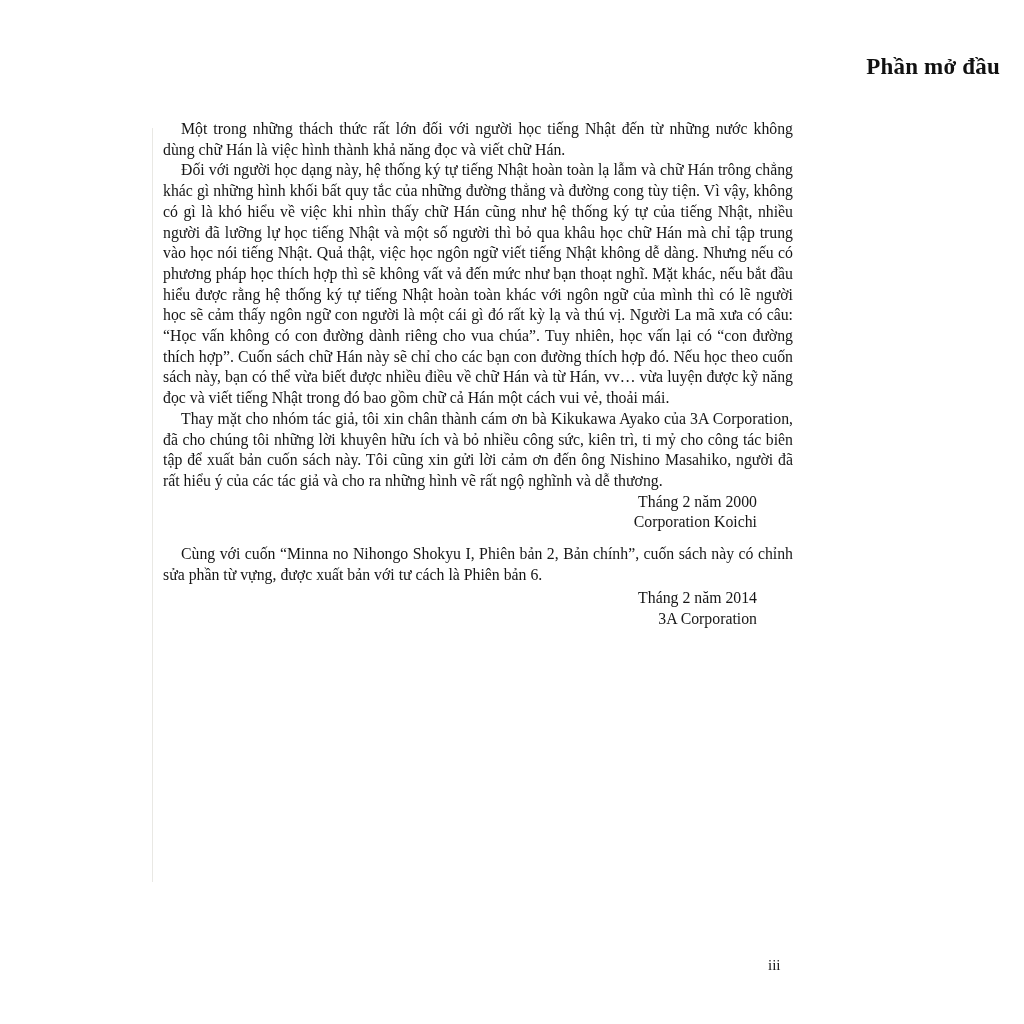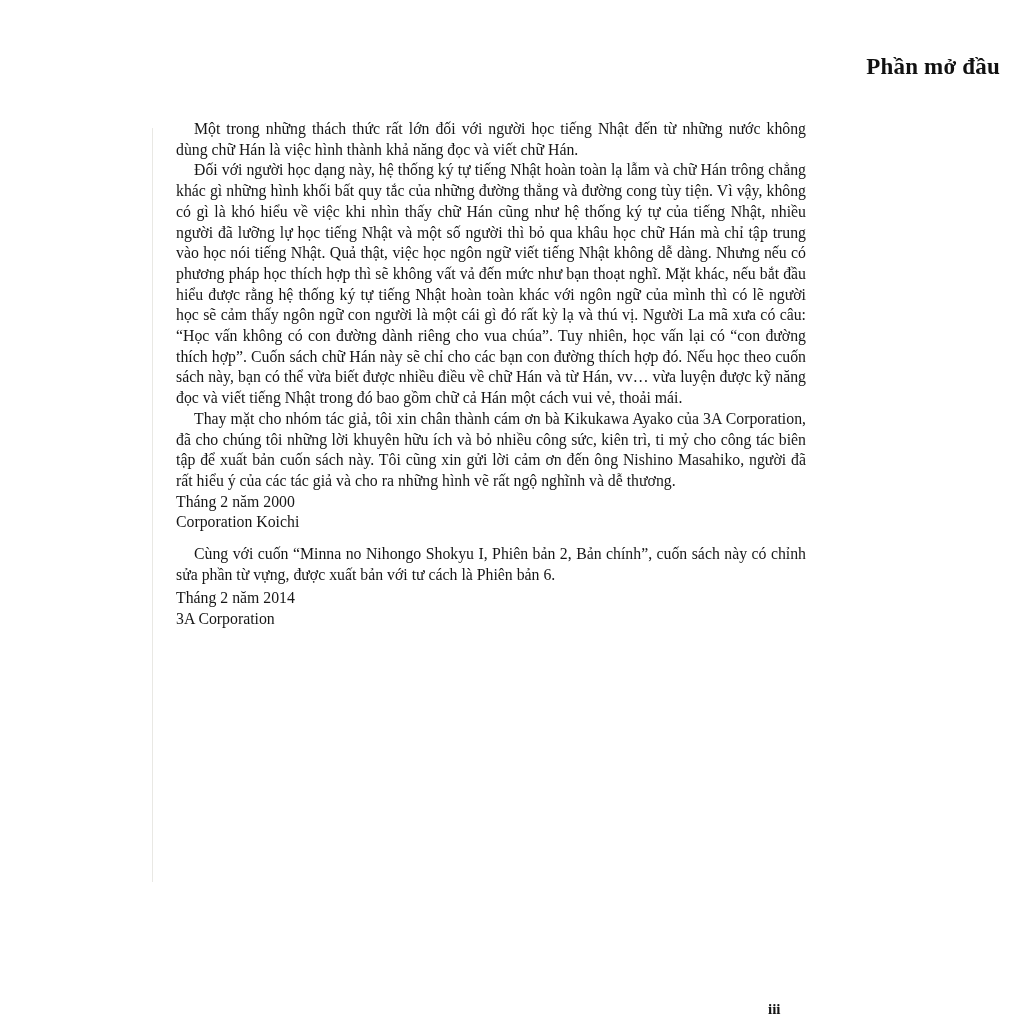--- a/index.html
+++ b/index.html
@@ -38,54 +38,53 @@
   }
   .doc-title {
     display: inline-block;
     font-size: 23px;
     font-weight: bold;
     letter-spacing: 0.2px;
     color: #111111;
   }
   .body-col {
     position: absolute;
-    left: 176px;
+    left: 163px;
     top: 119px;
     width: 630px;
   }
   .body-col p {
     margin: 0;
     font-size: 15.8px;
     line-height: 20.7px;
     text-align: justify;
     text-indent: 18px;
     color: #161616;
   }
   .sig-block {
     margin: 0;
     padding-right: 36px;
-    text-align: left;
+    text-align: right;
     font-size: 15.8px;
     line-height: 20.7px;
     color: #161616;
   }
   .closing-para {
     margin-top: 11px !important;
   }
   .sig-2014 {
     margin-top: 3px;
   }
   .page-number {
     position: absolute;
     left: 768px;
     top: 957px;
     font-size: 15px;
-    font-weight: bold;
+    font-weight: normal;
     color: #141414;
-    margin-top: 44px;
   }
 </style>
 </head>
 <body>
 
 <div class="page">
 
   <div class="fold-line"></div>
 
   <div class="title-row">

